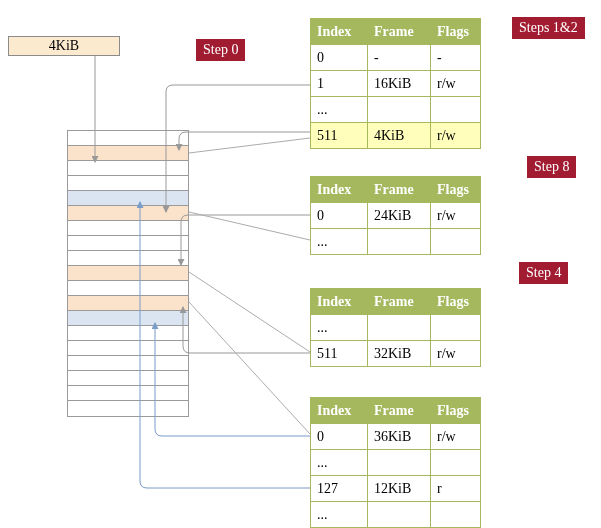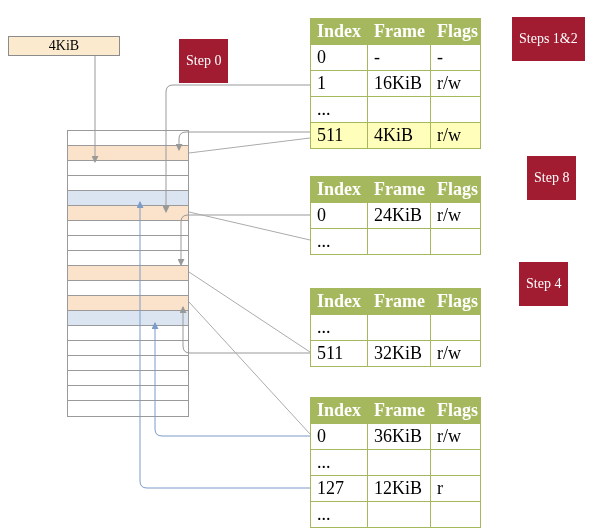--- a/index.html
+++ b/index.html
@@ -21,23 +21,23 @@
   .frame-box{
     position:absolute;left:8px;top:36px;width:112px;height:20px;z-index:3;
     background:var(--frame-box-bg,#fceacf);border:1px solid #8b8b8b;box-sizing:border-box;
     font-size:14px;line-height:18px;text-align:center;color:#000;
   }
 
   
   .badge{
     position:absolute;z-index:3;
     background:var(--badge-bg,#a11b31);color:var(--badge-text,#ffffff);
-    font-size:14px;line-height:18px;padding:13px 7px;white-space:nowrap;
-  }
-  #badge-step0{left:179px;top:39px;}
+    font-size:14px;line-height:18px;padding:2px 7px;white-space:nowrap;
+  }
+  #badge-step0{left:196px;top:39px;}
   #badge-steps12{left:512px;top:17px;}
   #badge-step3{left:527px;top:156px;}
   #badge-step4{left:519px;top:262px;font-family:Liberation Serif, serif;}
 
   
   .stack{
     position:absolute;left:67px;top:130px;width:122px;z-index:1;
     border:1px solid #9a9a9a;box-sizing:border-box;background:#fff;
   }
   .stack-row{height:15px;box-sizing:border-box;border-bottom:1px solid #9a9a9a;background:#ffffff;}
@@ -51,21 +51,21 @@
   #ptable-1{left:310px;top:18px;}
   #ptable-2{left:310px;top:176px;}
   #ptable-3{left:310px;top:288px;}
   #ptable-4{left:310px;top:397px;}
   .ptable table{border-collapse:collapse;}
   .ptable col.c1{width:57px;}
   .ptable col.c2{width:63px;}
   .ptable col.c3{width:50px;}
   .ptable th,.ptable td{
     box-sizing:border-box;height:26px;padding:0 2px 0 6px;
-    text-align:left;vertical-align:middle;font-size:18px;color:#000;
+    text-align:left;vertical-align:middle;font-size:14px;color:#000;
   }
   .ptable th{
     background:var(--table-header-bg,#a5b85e);color:#ffffff;font-weight:bold;
     border:1px solid var(--table-border,#a5b85e);
   }
   .ptable th:not(:first-child){border-left:1px solid rgba(255,255,255,.6);}
   .ptable td{border:1px solid var(--table-border,#a5b85e);background:#ffffff;}
   .ptable tr.hl td{background:var(--row-highlight,#ffffbb);}
 </style>
 </head>

